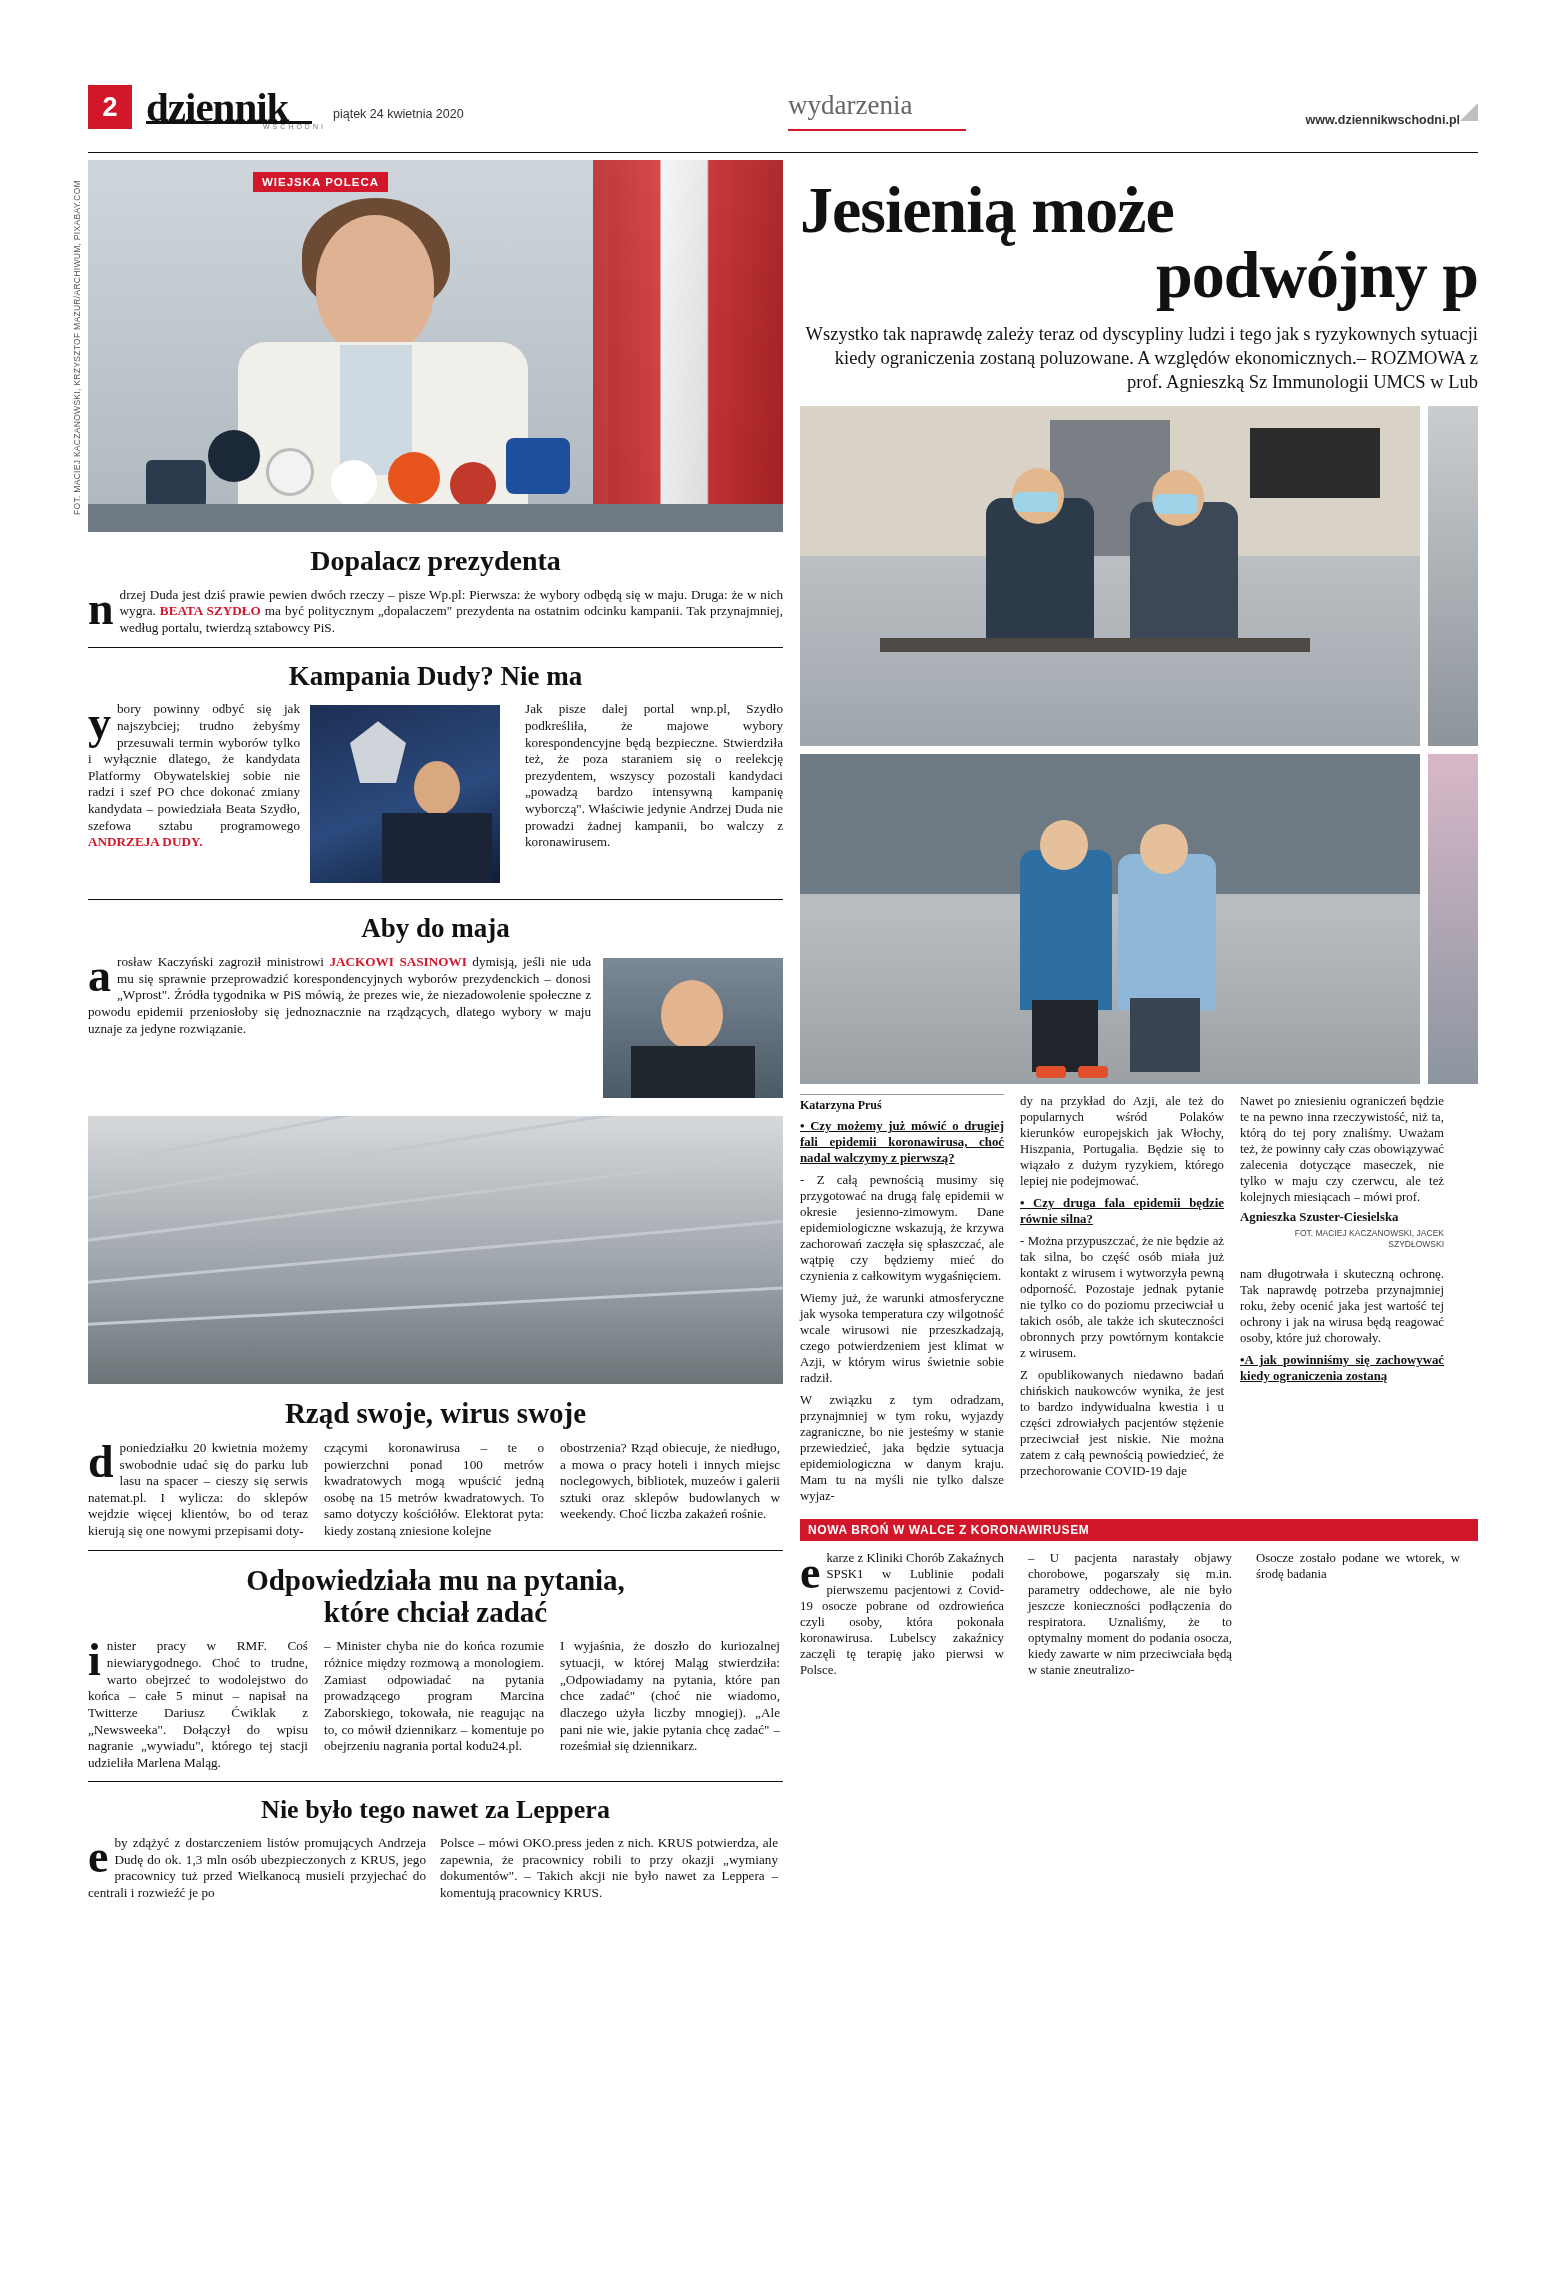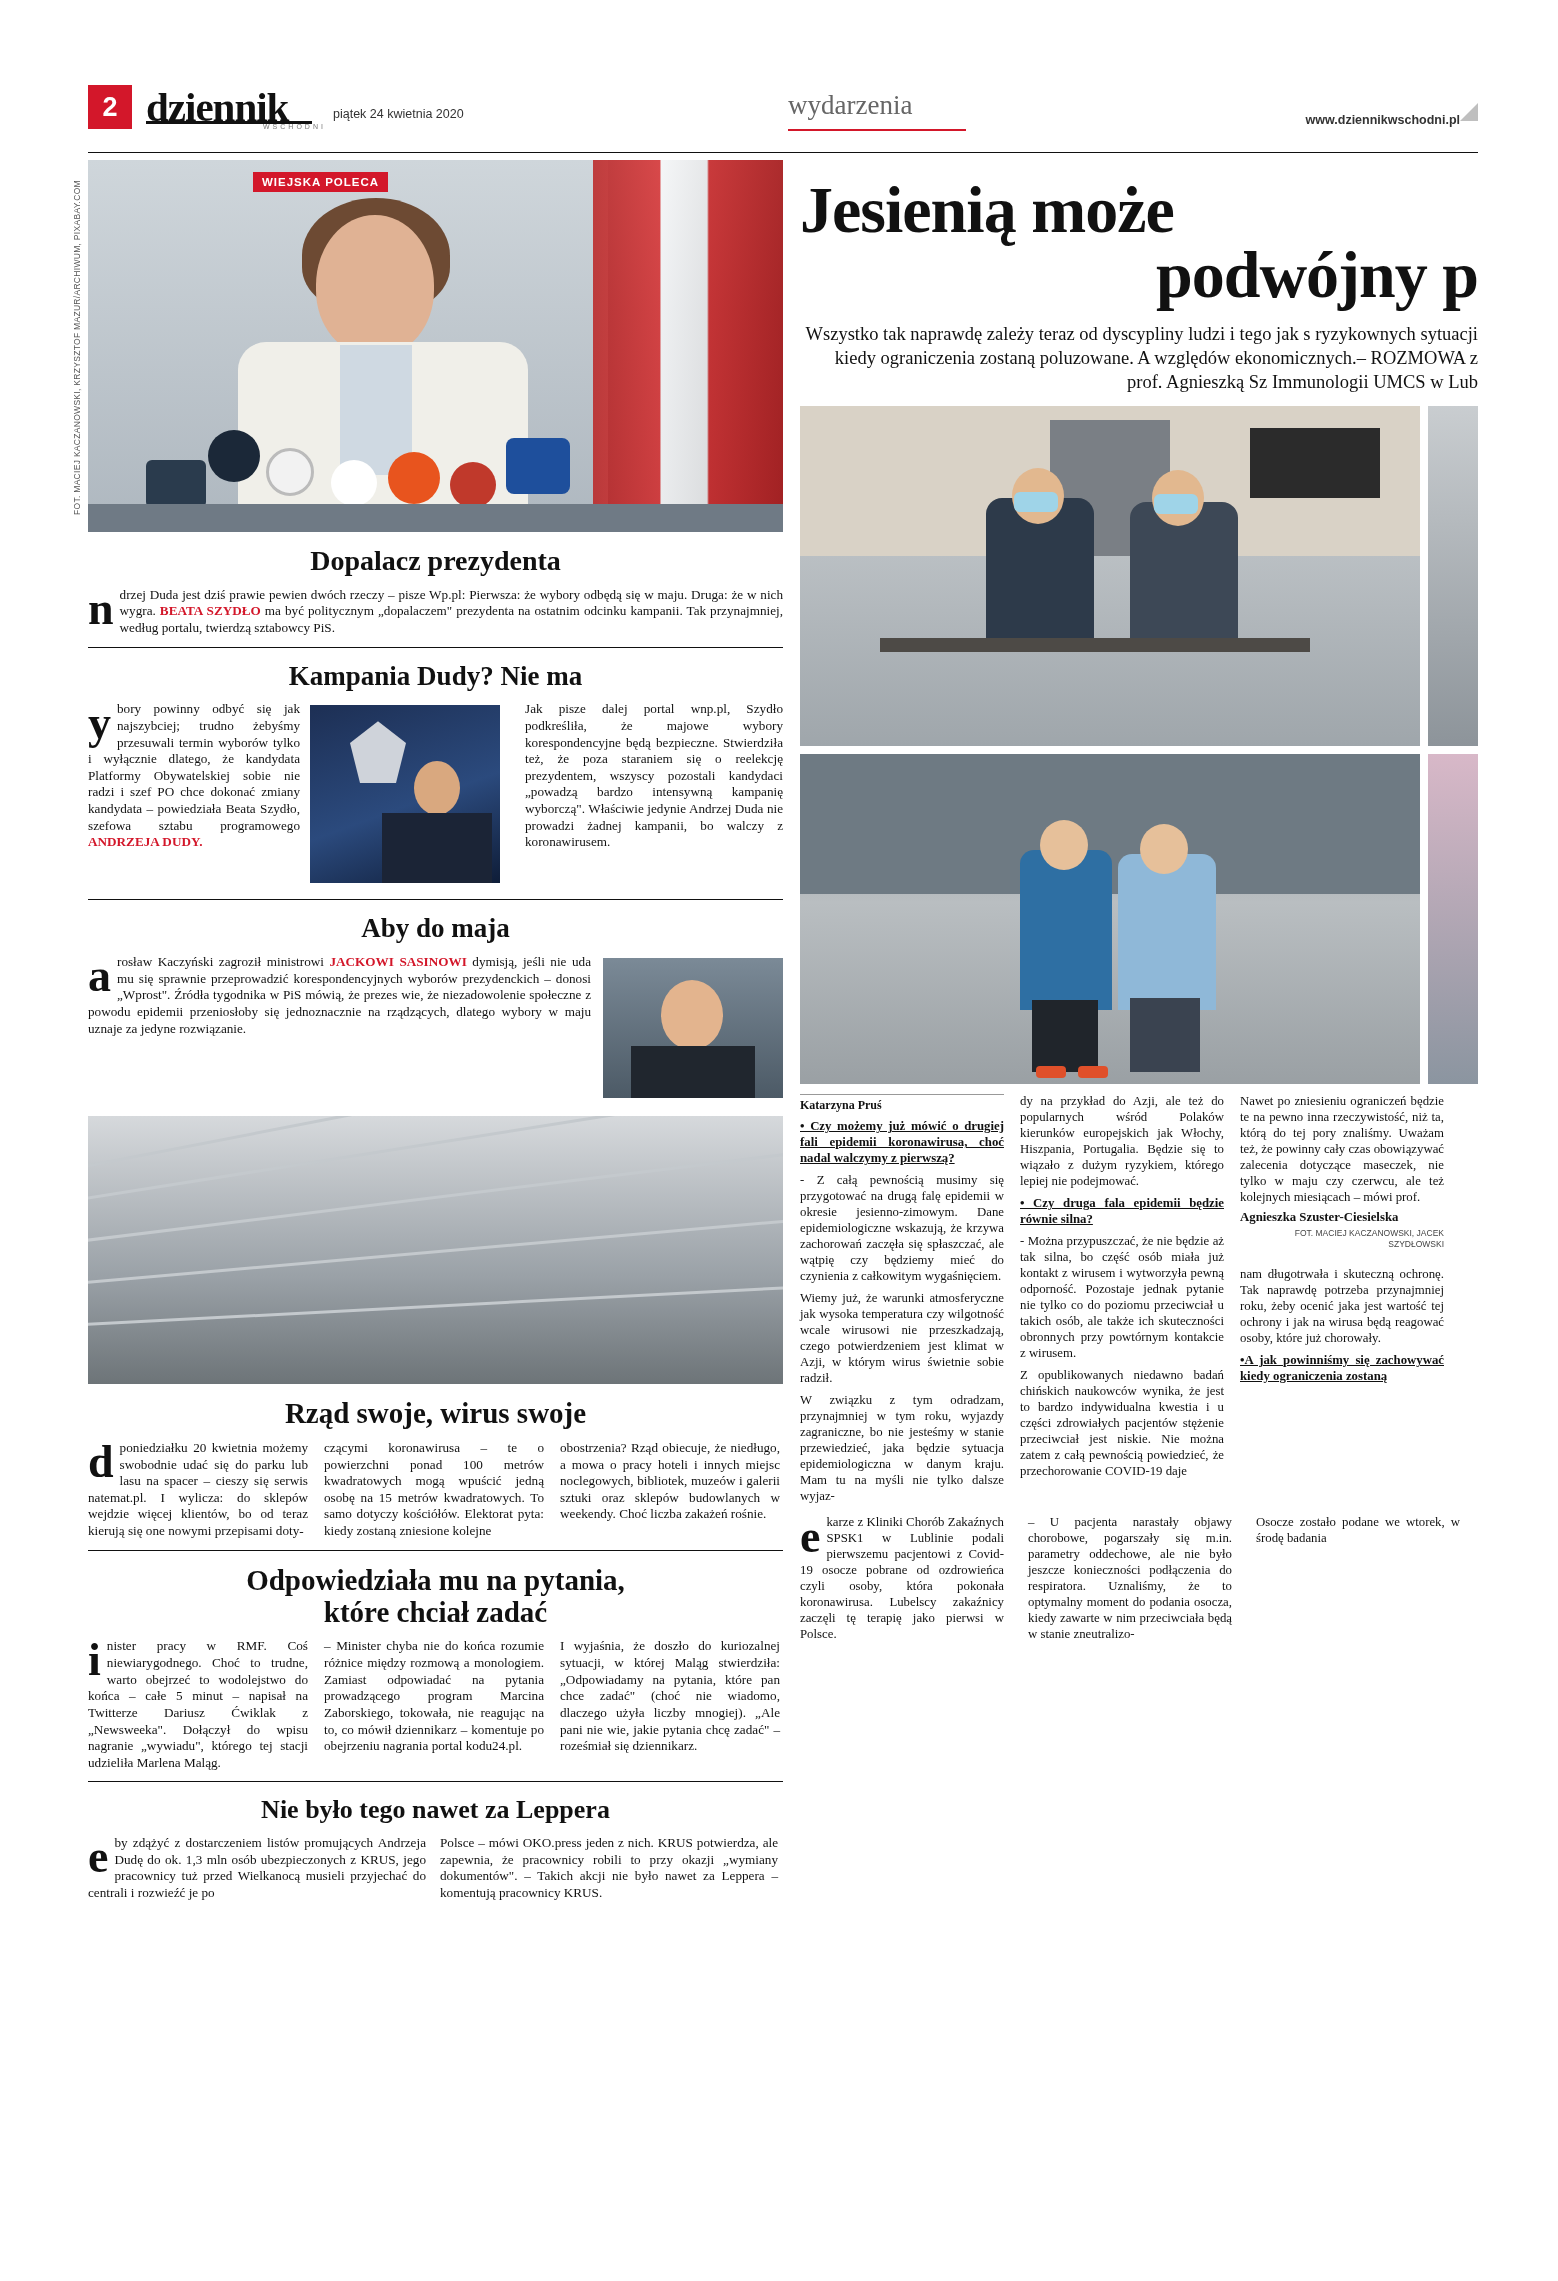--- a/index.html
+++ b/index.html
@@ -344,20 +344,21 @@
       </div>
       <div class="iv-col c3">
         <p style="margin:0 0 4px 0">Nawet po zniesieniu ograniczeń będzie te na pewno inna rzeczywistość, niż ta, którą do tej pory znaliśmy. Uważam też, że powinny cały czas obowiązywać zalecenia dotyczące maseczek, nie tylko w maju czy czerwcu, ale też kolejnych miesiącach – mówi prof.</p>
         <p class="sig" style="margin:0">Agnieszka Szuster-Ciesielska</p>
         <p class="photocredit" style="margin:2px 0 18px 0">FOT. MACIEJ KACZANOWSKI, JACEK SZYDŁOWSKI</p>
         <p style="margin:0 0 6px 0">nam długotrwała i skuteczną ochronę. Tak naprawdę potrzeba przynajmniej roku, żeby ocenić jaka jest wartość tej ochrony i jak na wirusa będą reagować osoby, które już chorowały.</p>
         <p class="q" style="margin:0">•A jak powinniśmy się zachowywać kiedy ograniczenia zostaną</p>
       </div>
     </div>
 
+    <div class="bar-red">NOWA BROŃ W WALCE Z KORONAWIRUSEM</div>
 
     <div class="bottom-cols">
       <div class="bc dropcap">ekarze z Kliniki Chorób Zakaźnych SPSK1 w Lublinie podali pierwszemu pacjentowi z Covid-19 osocze pobrane od ozdrowieńca czyli osoby, która pokonała koronawirusa. Lubelscy zakaźnicy zaczęli tę terapię jako pierwsi w Polsce.</div>
       <div class="bc">– U pacjenta narastały objawy chorobowe, pogarszały się m.in. parametry oddechowe, ale nie było jeszcze konieczności podłączenia do respiratora. Uznaliśmy, że to optymalny moment do podania osocza, kiedy zawarte w nim przeciwciała będą w stanie zneutralizo-</div>
       <div class="bc">
         <p style="margin:0">Osocze zostało podane we wtorek, w środę badania</p>
       </div>
     </div>
   </div>
 

